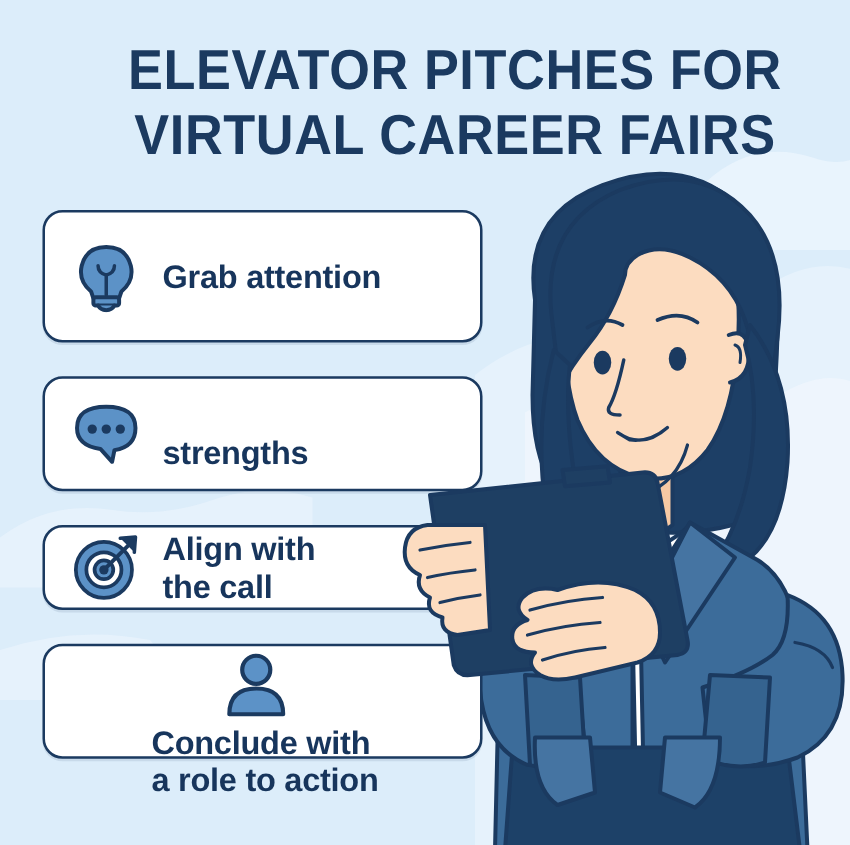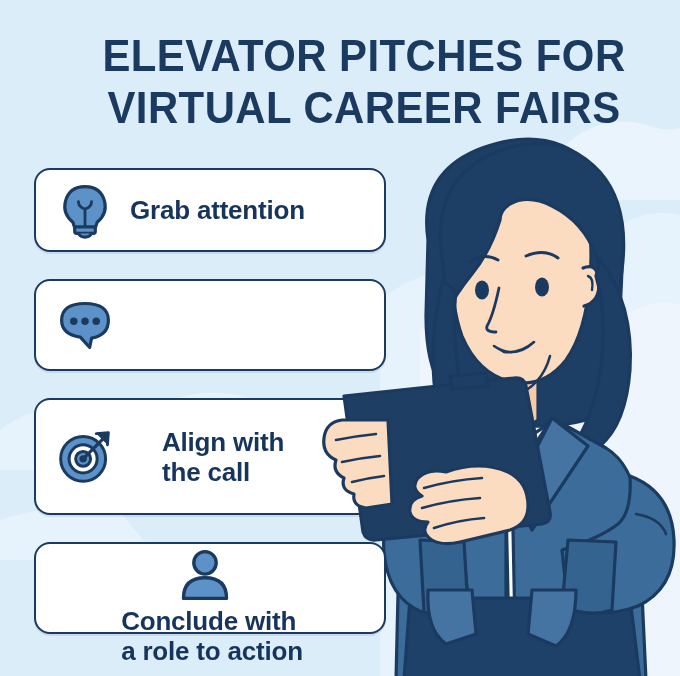--- a/index.html
+++ b/index.html
@@ -67,23 +67,23 @@
     width: 352px;
     background: #ffffff;
     border: 2.5px solid #1b3a60;
     border-radius: 16px;
     display: flex;
     align-items: center;
     padding: 0 14px 0 18px;
     margin-bottom: 27px;
     box-shadow: 0 2px 0 rgba(27,58,96,0.10);
   }
-  .card-1 { height: 84px; }
+  .card-1 { height: 106px; }
   .card-2 { height: 92px; }
-  .card-3 { height: 117px; gap: 32px; }
+  .card-3 { height: 68px; }
   .card-4 { height: 92px; flex-direction: column; }
 
   .card-icon {
     flex: 0 0 auto;
     width: 62px;
     height: 62px;
     margin-right: 14px;
     display: flex;
     align-items: center;
     justify-content: center;
@@ -229,20 +229,21 @@
           <g stroke="#1b3a60" stroke-width="3.4" stroke-linejoin="round" stroke-linecap="round">
             <path d="M31 8 Q56 8 56 26 Q56 42 38 45 L36 55 L26 44 Q6 41 6 26 Q6 8 31 8 Z" fill="#5c92c7"></path>
             <circle cx="19" cy="27" r="4" fill="#1b3a60" stroke="none"></circle>
             <circle cx="31" cy="27" r="4" fill="#1b3a60" stroke="none"></circle>
             <circle cx="43" cy="27" r="4" fill="#1b3a60" stroke="none"></circle>
           </g>
         </svg>
       </span>
       <span class="card-label">
         <br>
+        <span>strengths</span>
       </span>
     </div>
 
     <div class="card card-3">
       <span class="card-icon">
         <svg viewBox="0 0 62 62" width="58" height="58" xmlns="http://www.w3.org/2000/svg">
           <g stroke="#1b3a60" stroke-width="3.2" stroke-linejoin="round" stroke-linecap="round">
             <circle cx="29" cy="33" r="24" fill="#5c92c7"></circle>
             <circle cx="29" cy="33" r="15" fill="#ffffff"></circle>
             <circle cx="29" cy="33" r="8" fill="#5c92c7"></circle>

